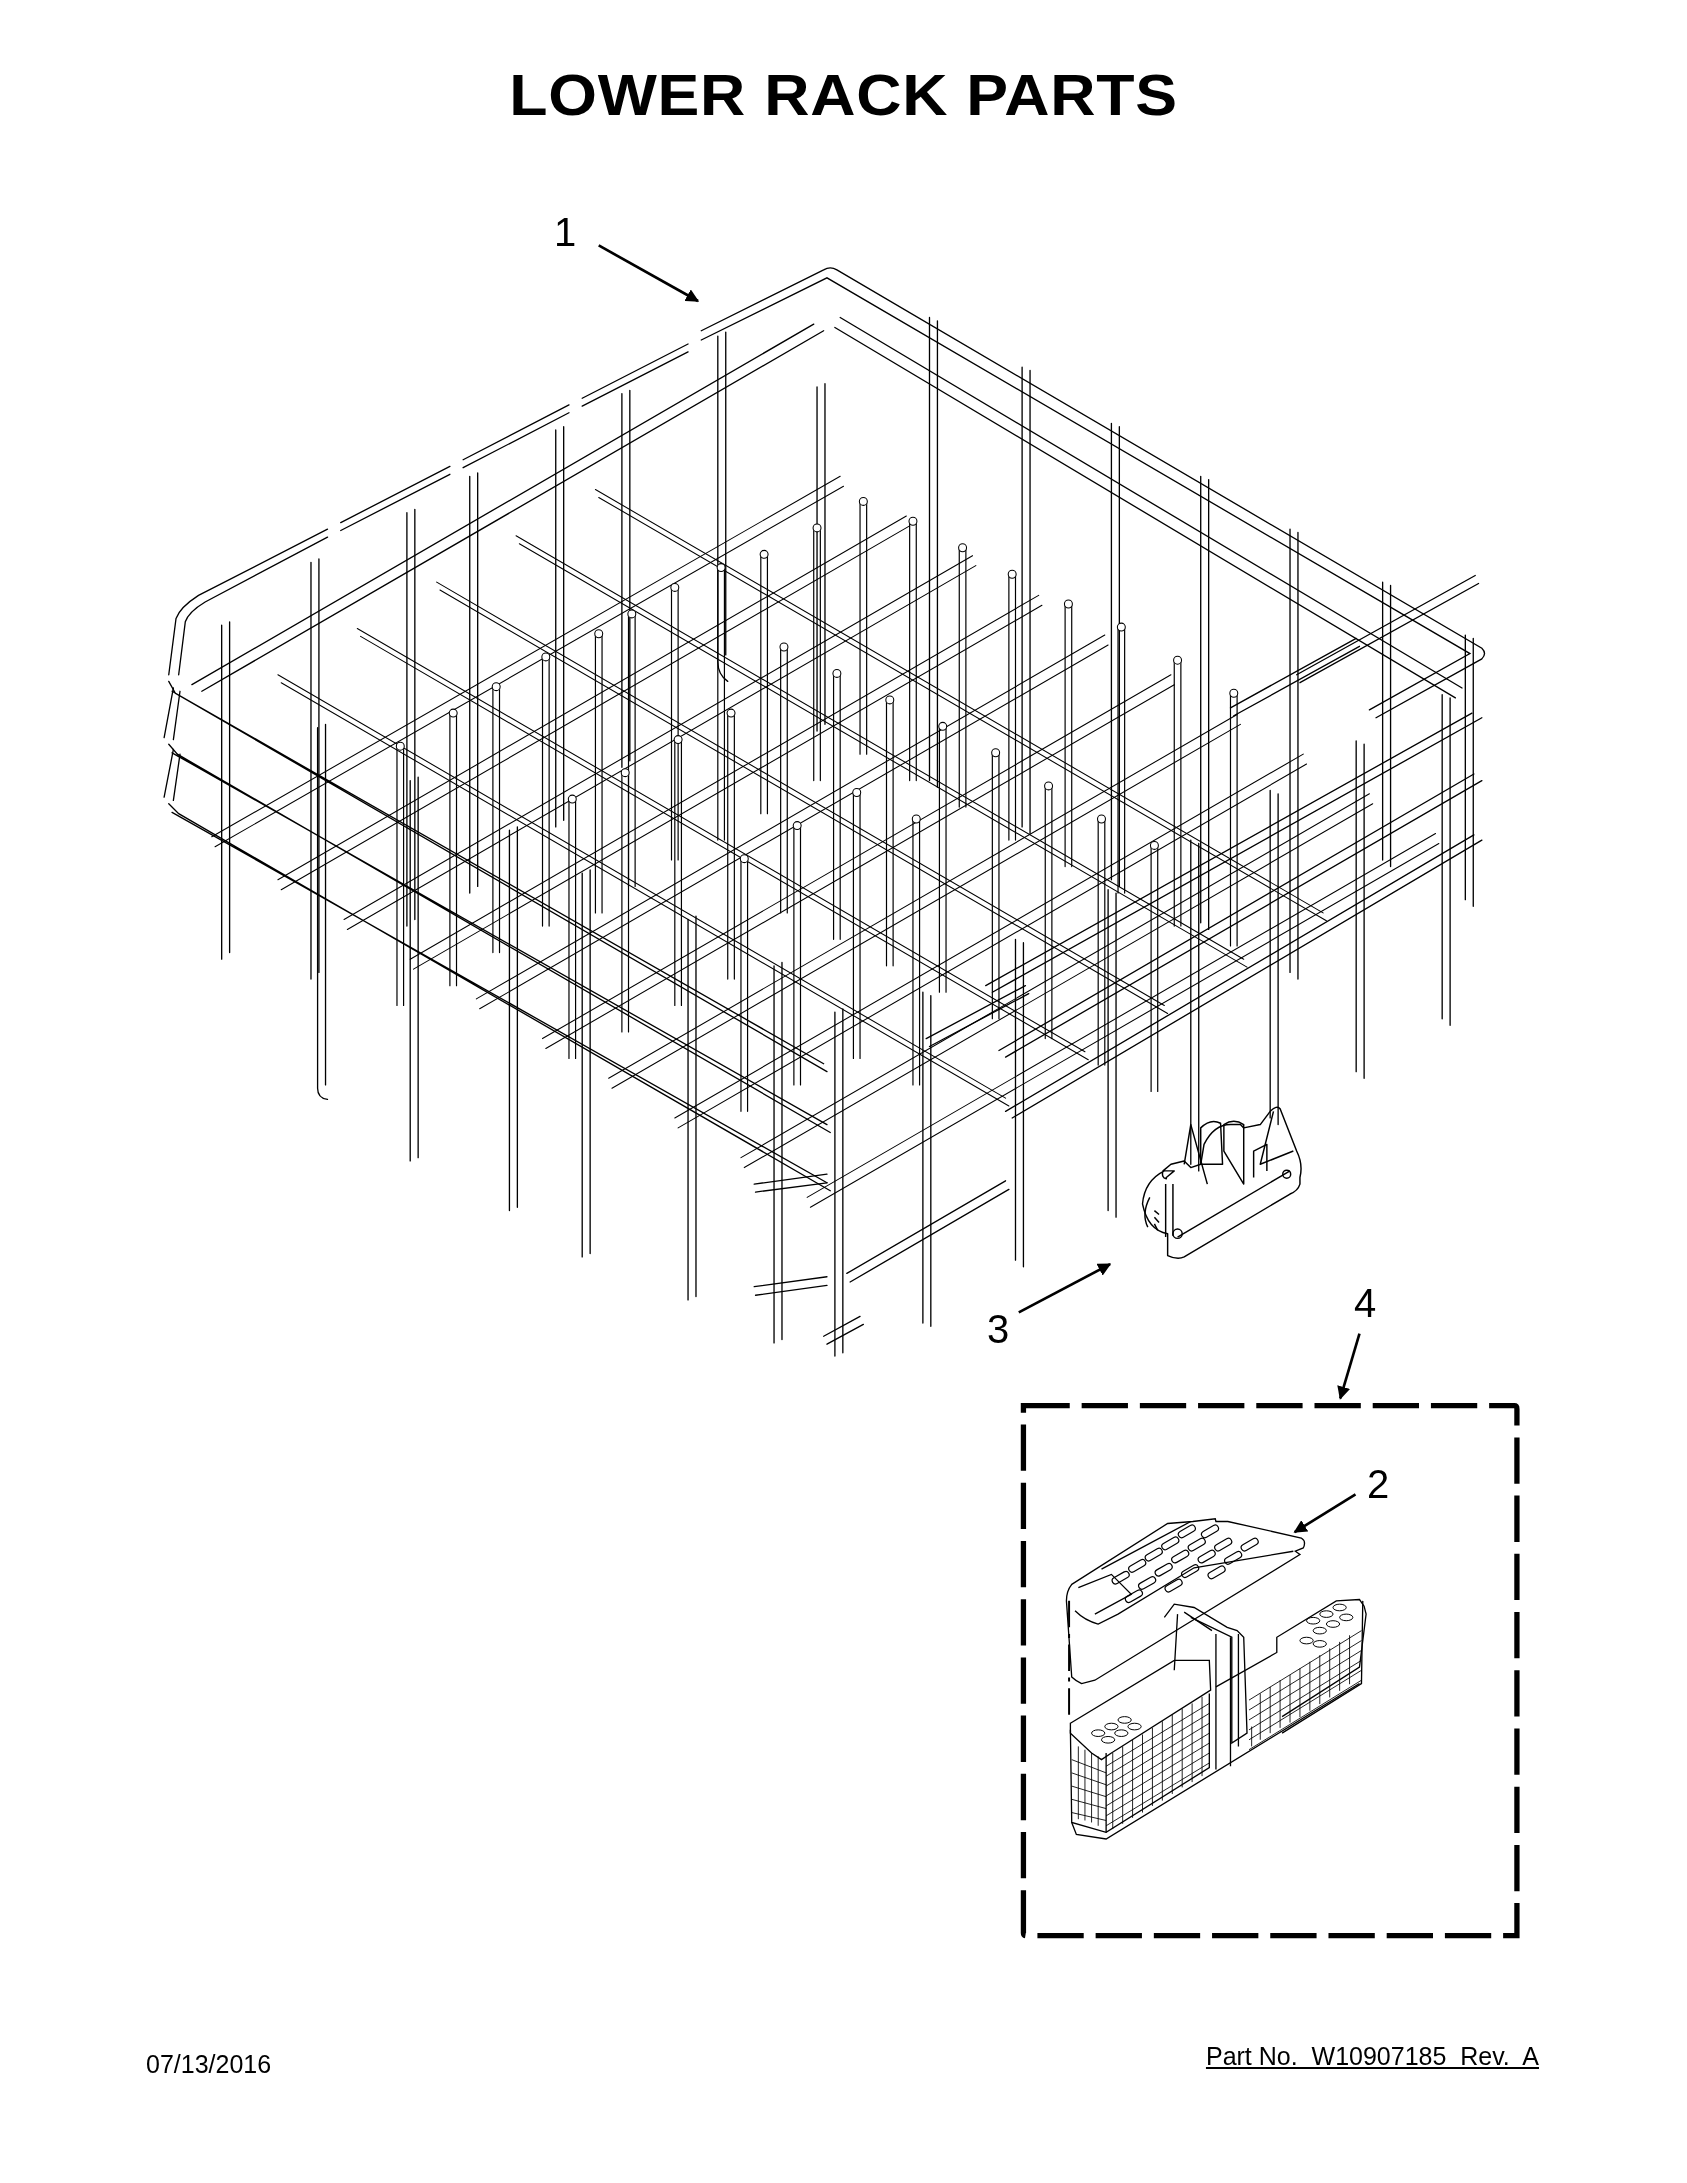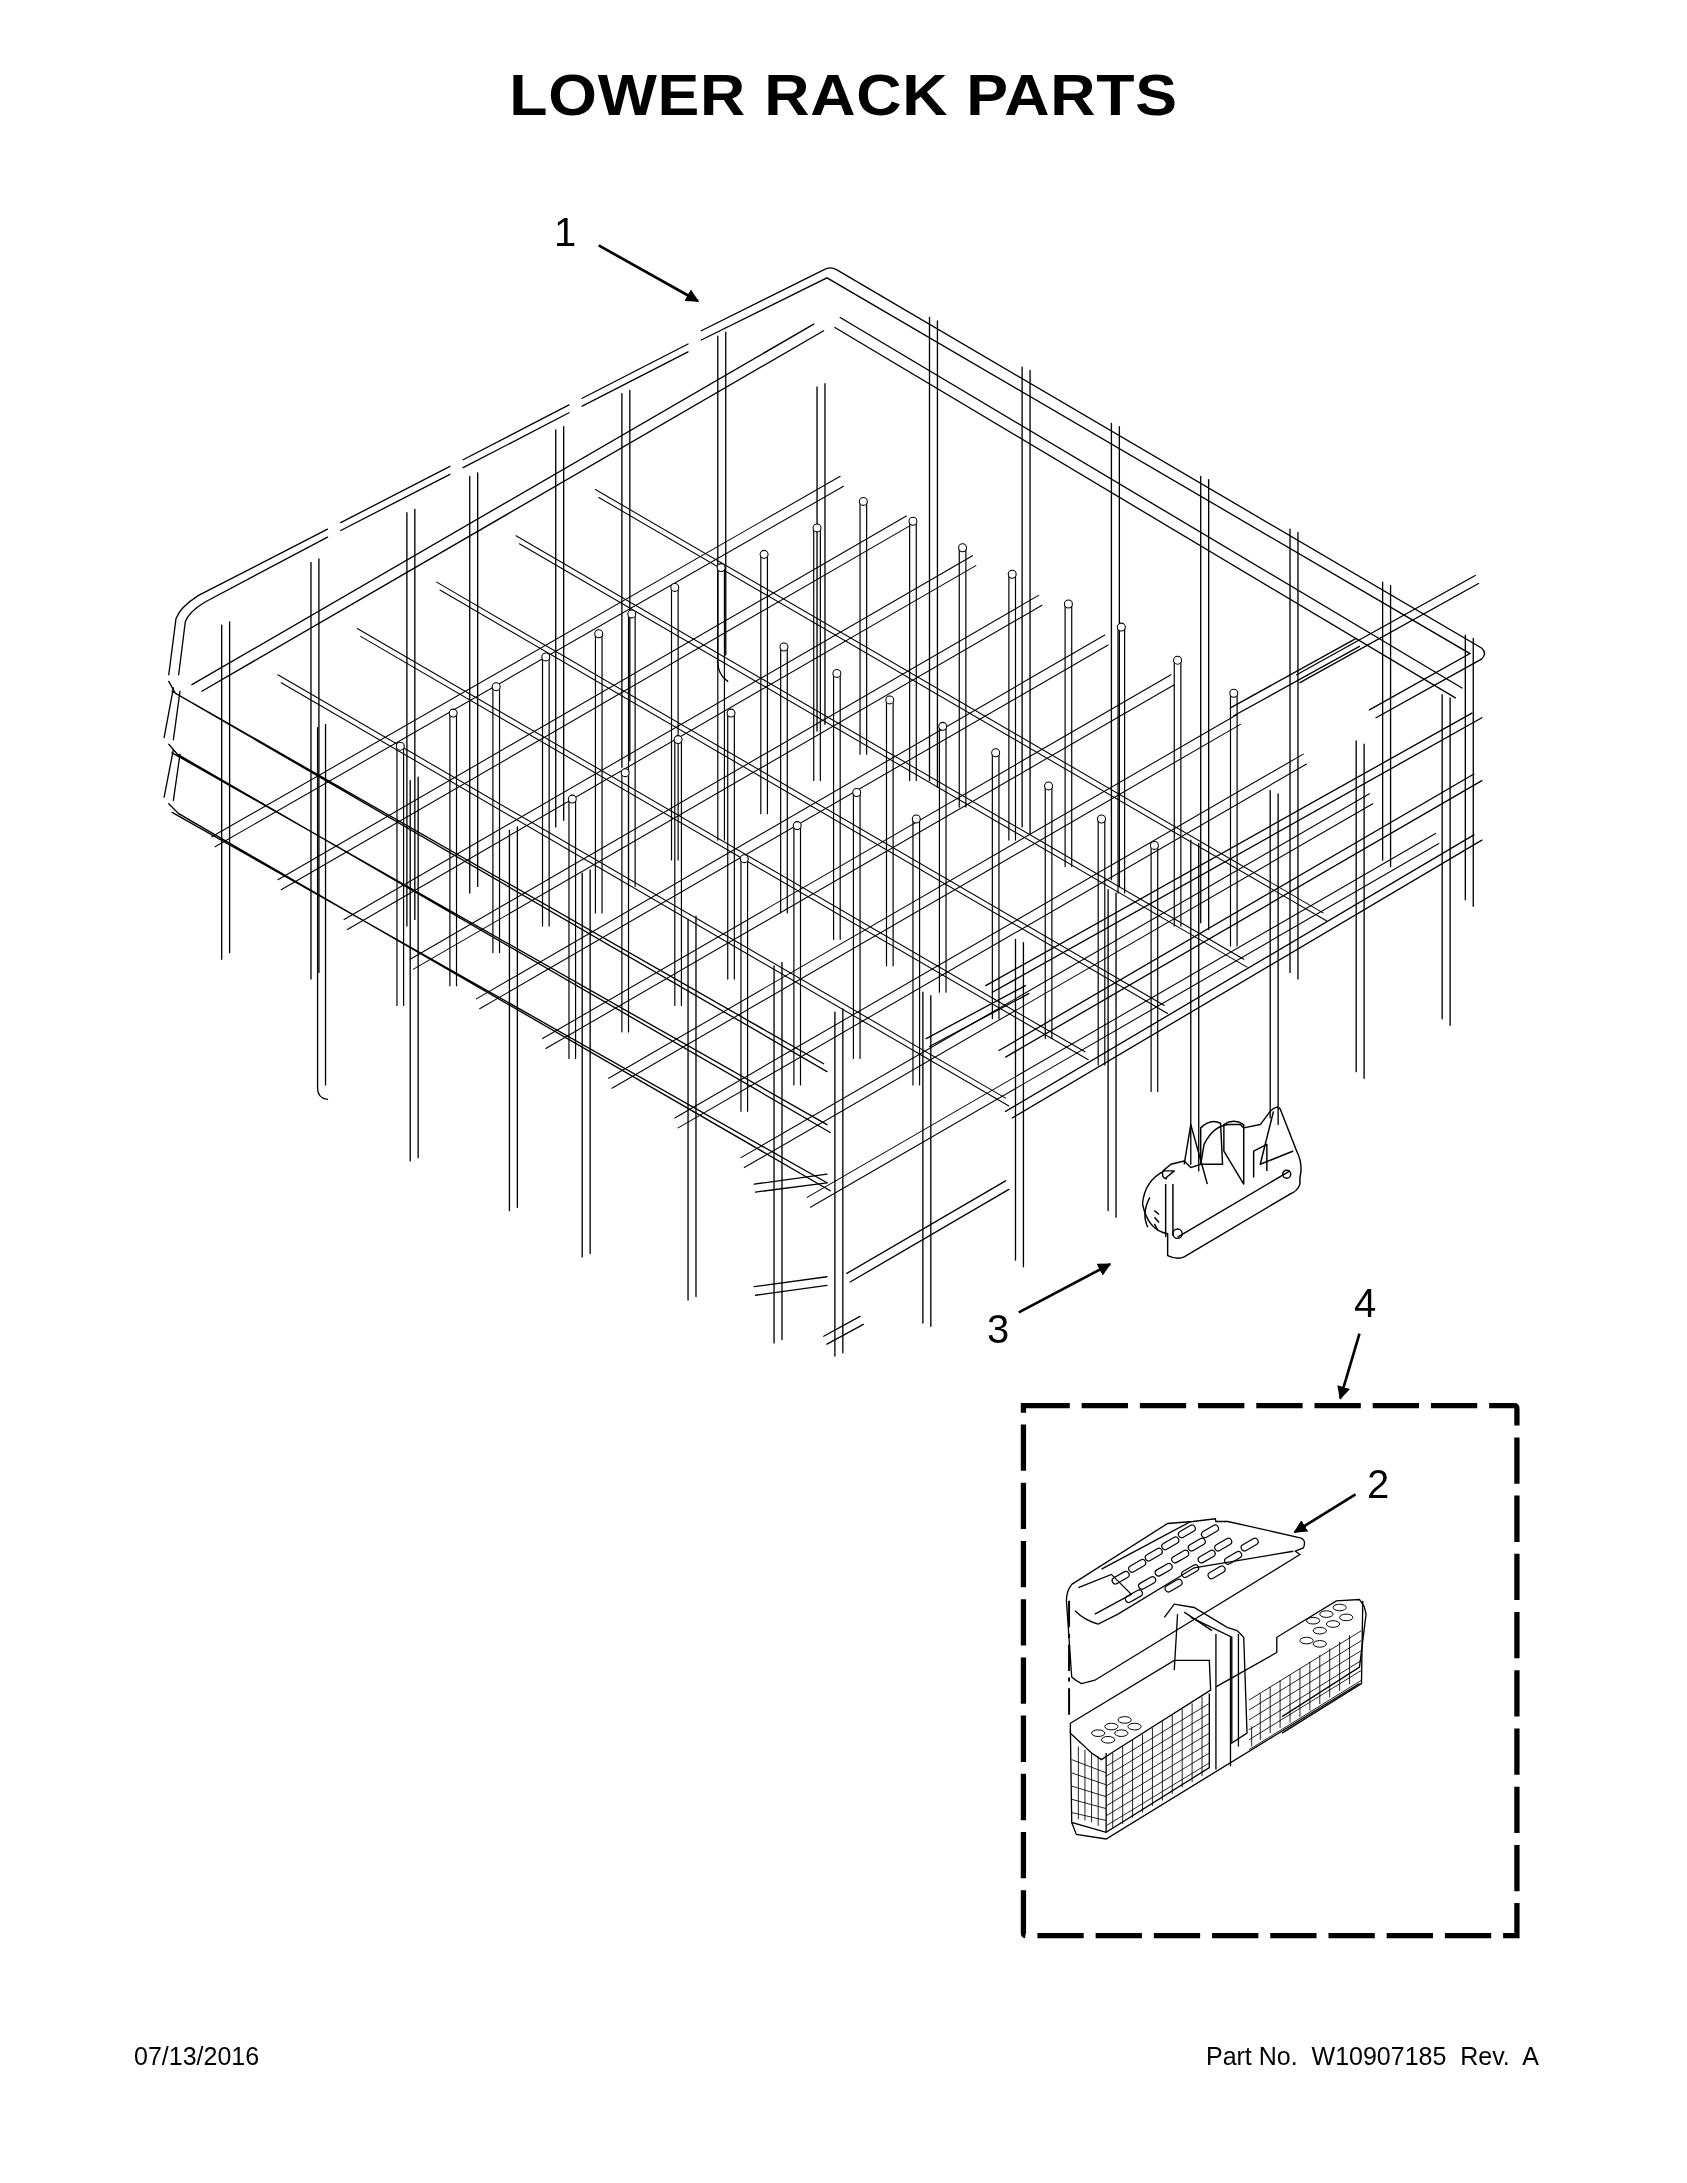--- a/index.html
+++ b/index.html
@@ -5,22 +5,22 @@
   html, body { margin: 0; padding: 0; background: #ffffff; }
   body { width: 1687px; height: 2183px; position: relative; overflow: hidden;
          font-family: "Liberation Sans", sans-serif; color: #000; }
   .title { position: absolute; left: 0; width: 1687px; top: 66px; text-align: center;
            font-family: "Liberation Sans", sans-serif; font-weight: bold; font-size: 58px;
            letter-spacing: 0.7px; line-height: 1; transform: scaleX(1.08); transform-origin: 844px 0; }
   .callout { position: absolute; font-family: "Liberation Sans", sans-serif; font-size: 40px;
              line-height: 1; font-weight: normal; }
   .footer { position: absolute; top: 2044px; font-family: "Liberation Sans", sans-serif;
             font-size: 25px; line-height: 1; white-space: pre; }
-  .footer-left { left: 134px; }
-  .footer-right { right: 148px; }
+  .footer-left { left: 146px; margin-top: 8px; }
+  .footer-right { right: 148px; text-decoration: underline; }
   svg.art { position: absolute; left: 0; top: 0; }
 </style>
 </head>
 <body>
 
 <div class="title">LOWER RACK PARTS</div>
 
 <svg class="art" width="1687" height="2183" viewBox="0 0 2550 3300" xmlns="http://www.w3.org/2000/svg">
   <defs>
     <marker id="ah" viewBox="0 0 10 10" refX="9" refY="5" markerWidth="5" markerHeight="5" orient="auto-start-reverse">

